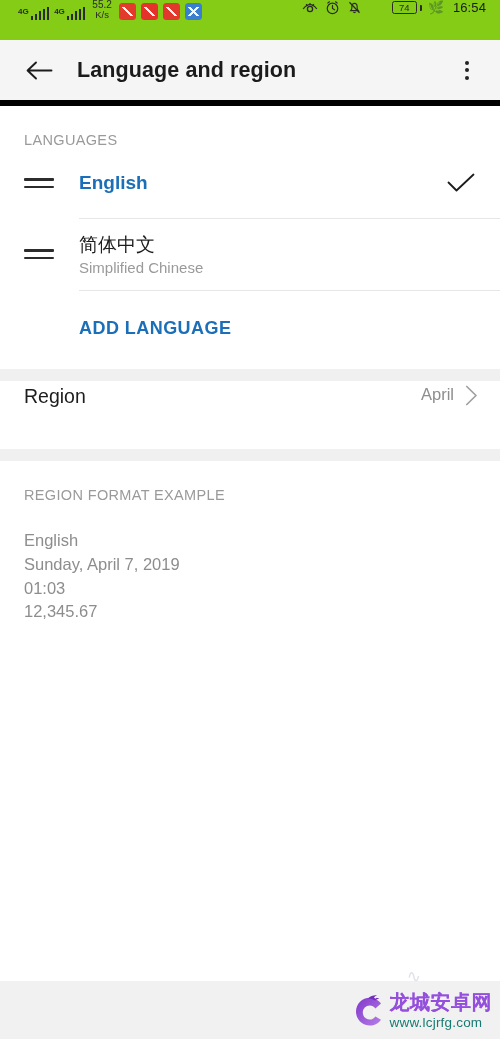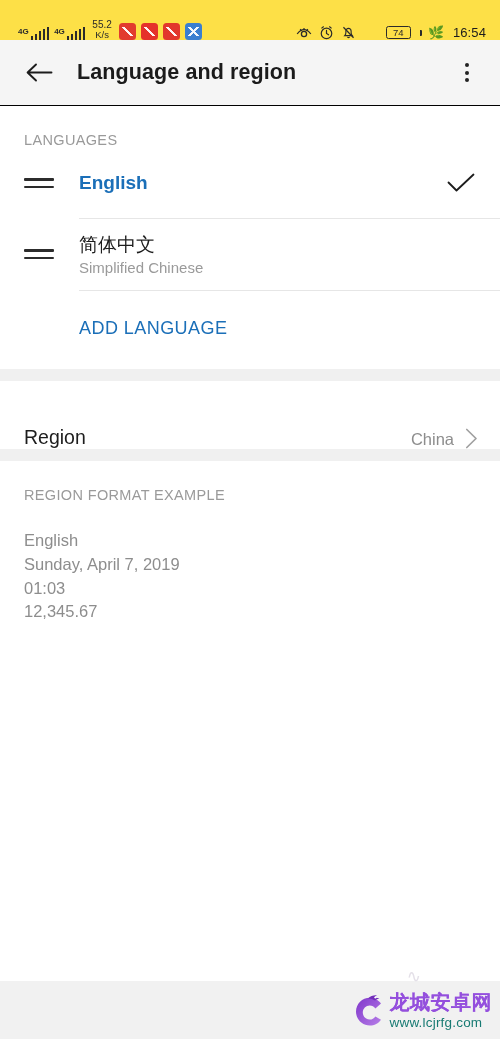--- a/index.html
+++ b/index.html
@@ -6,22 +6,22 @@
   html, body {
     width: 500px; height: 1039px;
     background: #f0f0f0;
     font-family: "Liberation Sans", "DejaVu Sans", sans-serif;
     overflow: hidden;
   }
   .phone { position: relative; width: 500px; height: 1039px; background: #f1f1f1; }
 
   
   .statusbar {
-    height: 40px; background: #fde047;
-    display: flex; align-items: flex-end;
+    height: 40px; background: #84cc16;
+    display: flex; align-items: flex-start;
     padding: 0 14px 0 18px;
     position: relative;
   }
   .sb-left { display: flex; align-items: flex-end; gap: 5px; }
   .sb-right { display: flex; align-items: center; gap: 7px; margin-left: auto; }
 
   .sim { display: flex; align-items: flex-end; gap: 1px; position: relative; }
   .sim .g4 {
     font-size: 8px; color: #2b2b2b; line-height: 1;
     margin-right: 1px; align-self: flex-start; margin-top: 1px;
@@ -56,38 +56,38 @@
       linear-gradient(45deg, transparent 44%, #fff 44%, #fff 56%, transparent 56%);
   }
   .ai-blue::after {
     background:
       linear-gradient(45deg, transparent 44%, #fff 44%, #fff 56%, transparent 56%),
       linear-gradient(-45deg, transparent 44%, #fff 44%, #fff 56%, transparent 56%);
   }
 
   .sbicon { color: #2b2b2b; display: inline-flex; align-items: center; }
   .battery {
-    display: inline-flex; align-items: center; gap: 9px; padding-left: 23px;
+    display: inline-flex; align-items: center; gap: 3px; padding-left: 23px;
   }
   .batt-body {
     border: 1.4px solid #2b2b2b; border-radius: 2.5px;
     height: 13px; min-width: 25px; padding: 0 2px;
     display: flex; align-items: center; justify-content: center;
   }
   .batt-body span { font-size: 9.5px; color: #2b2b2b; line-height: 1; font-weight: 500; }
   .batt-cap { width: 2px; height: 6px; background: #2b2b2b; border-radius: 0 1px 1px 0; }
   .leaf { color: #3f4e3f; font-size: 13px; line-height: 1; }
   .sb-time { font-size: 13px; color: #1c1c1c; letter-spacing: .1px; margin-left: 1px; }
 
   
   .appbar {
     height: 66px; background: #f5f5f5;
     display: flex; align-items: center;
     padding: 0 18px 0 22px;
-    border-bottom: 1px solid #000000;
+    border-bottom: 6px solid #000000;
   }
   .back-arrow { width: 34px; height: 34px; display: flex; align-items: center; justify-content: center; cursor: pointer; }
   .appbar-title {
     font-size: 21.5px; font-weight: bold; color: #1b1b1b;
     margin-left: 21px; letter-spacing: .1px;
   }
   .overflow { margin-left: auto; width: 30px; height: 34px;
     display: flex; flex-direction: column; align-items: center; justify-content: center; gap: 3.5px; cursor: pointer; }
   .overflow b { width: 4px; height: 4px; border-radius: 50%; background: #232323; display: block; }
 
@@ -109,26 +109,26 @@
   .drag-handle { width: 30px; flex: none; display: flex; flex-direction: column; gap: 5px; cursor: grab; }
   .drag-handle i { display: block; height: 2.5px; background: #2c2c2c; border-radius: 1px; }
   .lang-body { flex: 1; margin-left: 25px; padding: 14px 0; }
   .lang-name { font-size: 19px; color: #1d1d1d; line-height: 1.26; }
   .lang-name.active { color: #1b6fb8; font-weight: bold; }
   .lang-sub { font-size: 15px; color: #9a9a9a; margin-top: 2px; }
   .check { width: 30px; flex: none; display: flex; align-items: center; justify-content: center; }
 
   .divider { height: 1px; background: #e6e6e6; margin-left: 79px; }
   .add-language {
-    font-size: 18px; font-weight: normal; color: #1b6fb8;
+    font-size: 18px; font-weight: bold; color: #1b6fb8;
     letter-spacing: .45px; padding: 27px 12px 30px 79px; cursor: pointer;
   }
 
   .region-row {
-    display: flex; align-items: flex-end;
+    display: flex; align-items: flex-start;
     height: 68px; padding: 4px 22px 0 24px; cursor: pointer;
   }
   .region-label { font-size: 19.5px; color: #1d1d1d; }
   .region-value { margin-left: auto; font-size: 16.5px; color: #8d8d8d; }
   .region-chevron { margin-left: 11px; display: flex; align-items: center; }
 
   .fmt-block { padding: 26px 20px 32px 24px; }
   .fmt-label { font-size: 14.5px; color: #9a9a9a; letter-spacing: .35px; }
   .fmt-lines { margin-top: 26px; }
   .fmt-lines div { font-size: 16.5px; color: #8d8d8d; line-height: 23.8px; }
@@ -278,21 +278,21 @@
     </div>
 
     <div class="add-language">ADD LANGUAGE</div>
   </div>
 
   <div class="gap"></div>
 
   <div class="card">
     <div class="region-row">
       <div class="region-label">Region</div>
-      <div class="region-value">China</div>
+      <div class="region-value">April</div>
       <div class="region-chevron">
         <svg width="13" height="21" viewBox="0 0 13 21">
           <path d="M1.8 1.5L11 10.5 1.8 19.5" fill="none" stroke="#a0a0a0" stroke-width="1.7" stroke-linecap="round" stroke-linejoin="round"></path>
         </svg>
       </div>
     </div>
   </div>
 
   <div class="gap"></div>
 

